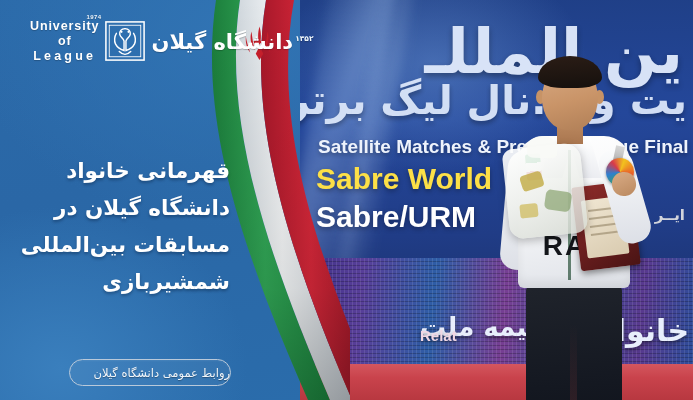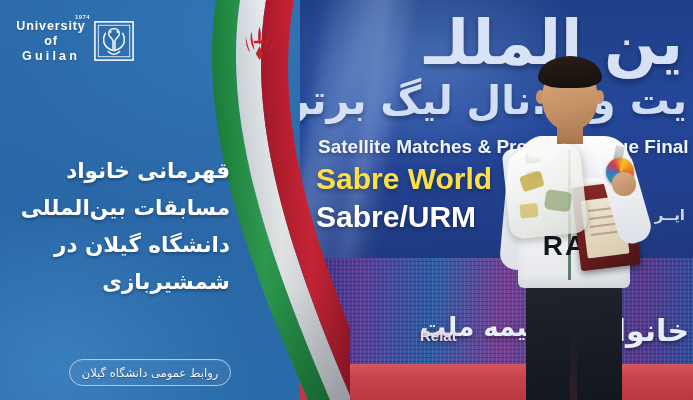--- a/index.html
+++ b/index.html
@@ -19,21 +19,21 @@
     position:absolute; left:0; top:0;
     width:340px; height:400px;
     background:
       radial-gradient(ellipse 300px 260px at 18% 92%, #3a7fbd 0%, rgba(58,127,189,0) 62%),
       radial-gradient(ellipse 420px 300px at 70% 8%, #3174b4 0%, rgba(49,116,180,0) 65%),
       linear-gradient(170deg, #2b6aa9 0%, #2a67a6 45%, #2a6cab 100%);
   }
 
   
   .logo-wrap{
-    position:absolute; left:14px; top:17px;
+    position:absolute; left:30px; top:17px;
     width:215px; height:48px;
     display:flex; align-items:center; justify-content:flex-start;
     direction:ltr;
   }
   .logo-en{
     color:#ffffff;
     font-family:"Liberation Sans",sans-serif;
     font-weight:bold;
     font-size:12.5px;
     line-height:15px;
@@ -86,21 +86,21 @@
   }
 
   
   .pill{
     position:absolute;
     left:69px; top:359px;
     width:162px; height:27px;
     border:1px solid #b9c9da;
     border-radius:14px;
     background:rgba(255,255,255,0.045);
-    display:flex; align-items:center; justify-content:center;
+    display:flex; align-items:center; 
     direction:rtl;
     box-shadow:inset 0 1px 2px rgba(255,255,255,.08);
   }
   .pill span{
     color:#f2f6fa;
     font-size:11.5px;
     font-weight:normal;
     line-height:14px;
     text-shadow:0 1px 1px rgba(0,0,0,.3);
   }
@@ -129,21 +129,21 @@
   .streak2{
     position:absolute; left:60px; top:-20px;
     width:30px; height:300px;
     background:linear-gradient(100deg, rgba(255,255,255,0) 0%, rgba(200,225,255,.22) 50%, rgba(255,255,255,0) 100%);
     transform:rotate(9deg);
     filter:blur(6px);
   }
 
   
   .bd-fa1{
-    position:absolute; right:10px; top:11px;
+    position:absolute; right:10px; top:20px;
     direction:rtl; white-space:nowrap;
     color:#dfe9fb; font-size:62px; font-weight:bold; line-height:64px;
     text-shadow:0 3px 6px rgba(0,0,0,.35);
     letter-spacing:2px;
     opacity:.96;
   }
   .bd-fa2{
     position:absolute; right:6px; top:78px;
     direction:rtl; white-space:nowrap;
     color:#dbe6f9; font-size:40px; font-weight:bold; line-height:44px;
@@ -479,42 +479,45 @@
       <path d="M3,20 C2,30 5,40 10,46 C7,37 4,28 3,20 Z"></path>
       <path d="M47,20 C48,30 45,40 40,46 C43,37 46,28 47,20 Z"></path>
       <rect x="16" y="27" width="18" height="4" rx="1"></rect>
     </g>
   </svg>
 
   <div class="logo-wrap">
     <div class="logo-en">
       <span class="logo-year">1974</span>
       <span>University of</span>
-      <span class="l2">Guilan</span>
+      <span class="l2">League</span>
     </div>
 
     <svg class="logo-emblem" viewBox="0 0 44 44">
       <rect x="2" y="2" width="40" height="40" fill="none" stroke="#ffffff" stroke-width="1.6"></rect>
       <rect x="5.5" y="5.5" width="33" height="33" fill="none" stroke="#ffffff" stroke-width="0.9"></rect>
 
       <path d="M22,9 C18,9 16,12 16.5,15 C17,18 20,19 21,22 L21,32
                C18,31 14,29 12,25 C10.5,22 11,17 13,14" fill="none" stroke="#ffffff" stroke-width="1.5" stroke-linecap="round"></path>
       <path d="M22,9 C26,9 28,12 27.5,15 C27,18 24,19 23,22 L23,32
                C26,31 30,29 32,25 C33.5,22 33,17 31,14" fill="none" stroke="#ffffff" stroke-width="1.5" stroke-linecap="round"></path>
       <circle cx="18.3" cy="12.4" r="1.15" fill="#ffffff"></circle>
       <circle cx="25.7" cy="12.4" r="1.15" fill="#ffffff"></circle>
       <path d="M16,33 C18,35 20,36 22,36 C24,36 26,35 28,33" fill="none" stroke="#ffffff" stroke-width="1.5" stroke-linecap="round"></path>
     </svg>
 
+    <div class="logo-fa">
+      <span class="logo-year-fa">۱۳۵۲</span><span>دانشگاه گیلان</span>
+    </div>
   </div>
 
   <div class="headline">
     <div>قهرمانی خانواد</div>
+    <div>دانشگاه گیلان در</div>
     <div>مسابقات بین‌المللی</div>
-    <div>دانشگاه گیلان در</div>
     <div>شمشیربازی</div>
   </div>
 
   <div class="pill">
     <span>روابط عمومی دانشگاه گیلان</span>
   </div>
 
 </div>
 
 </body></html>

